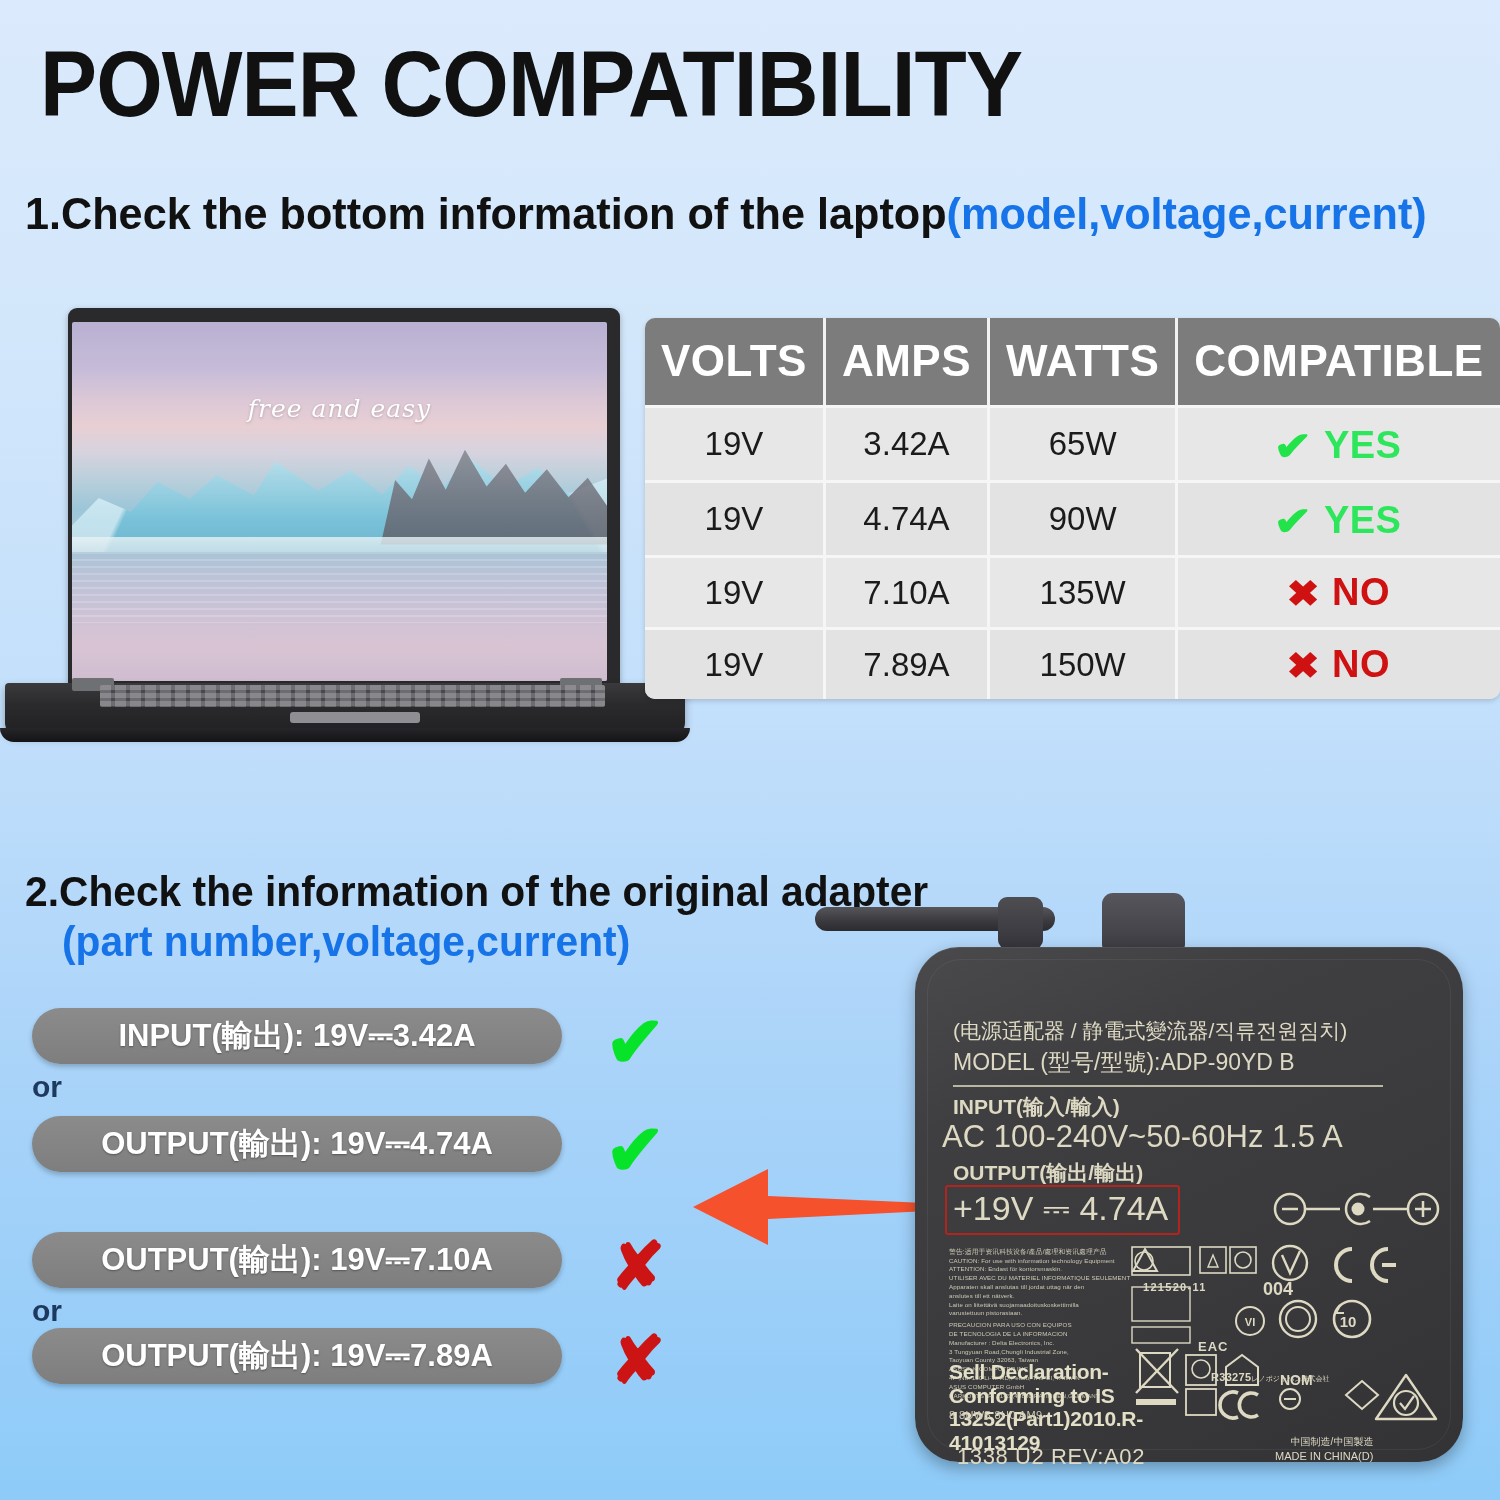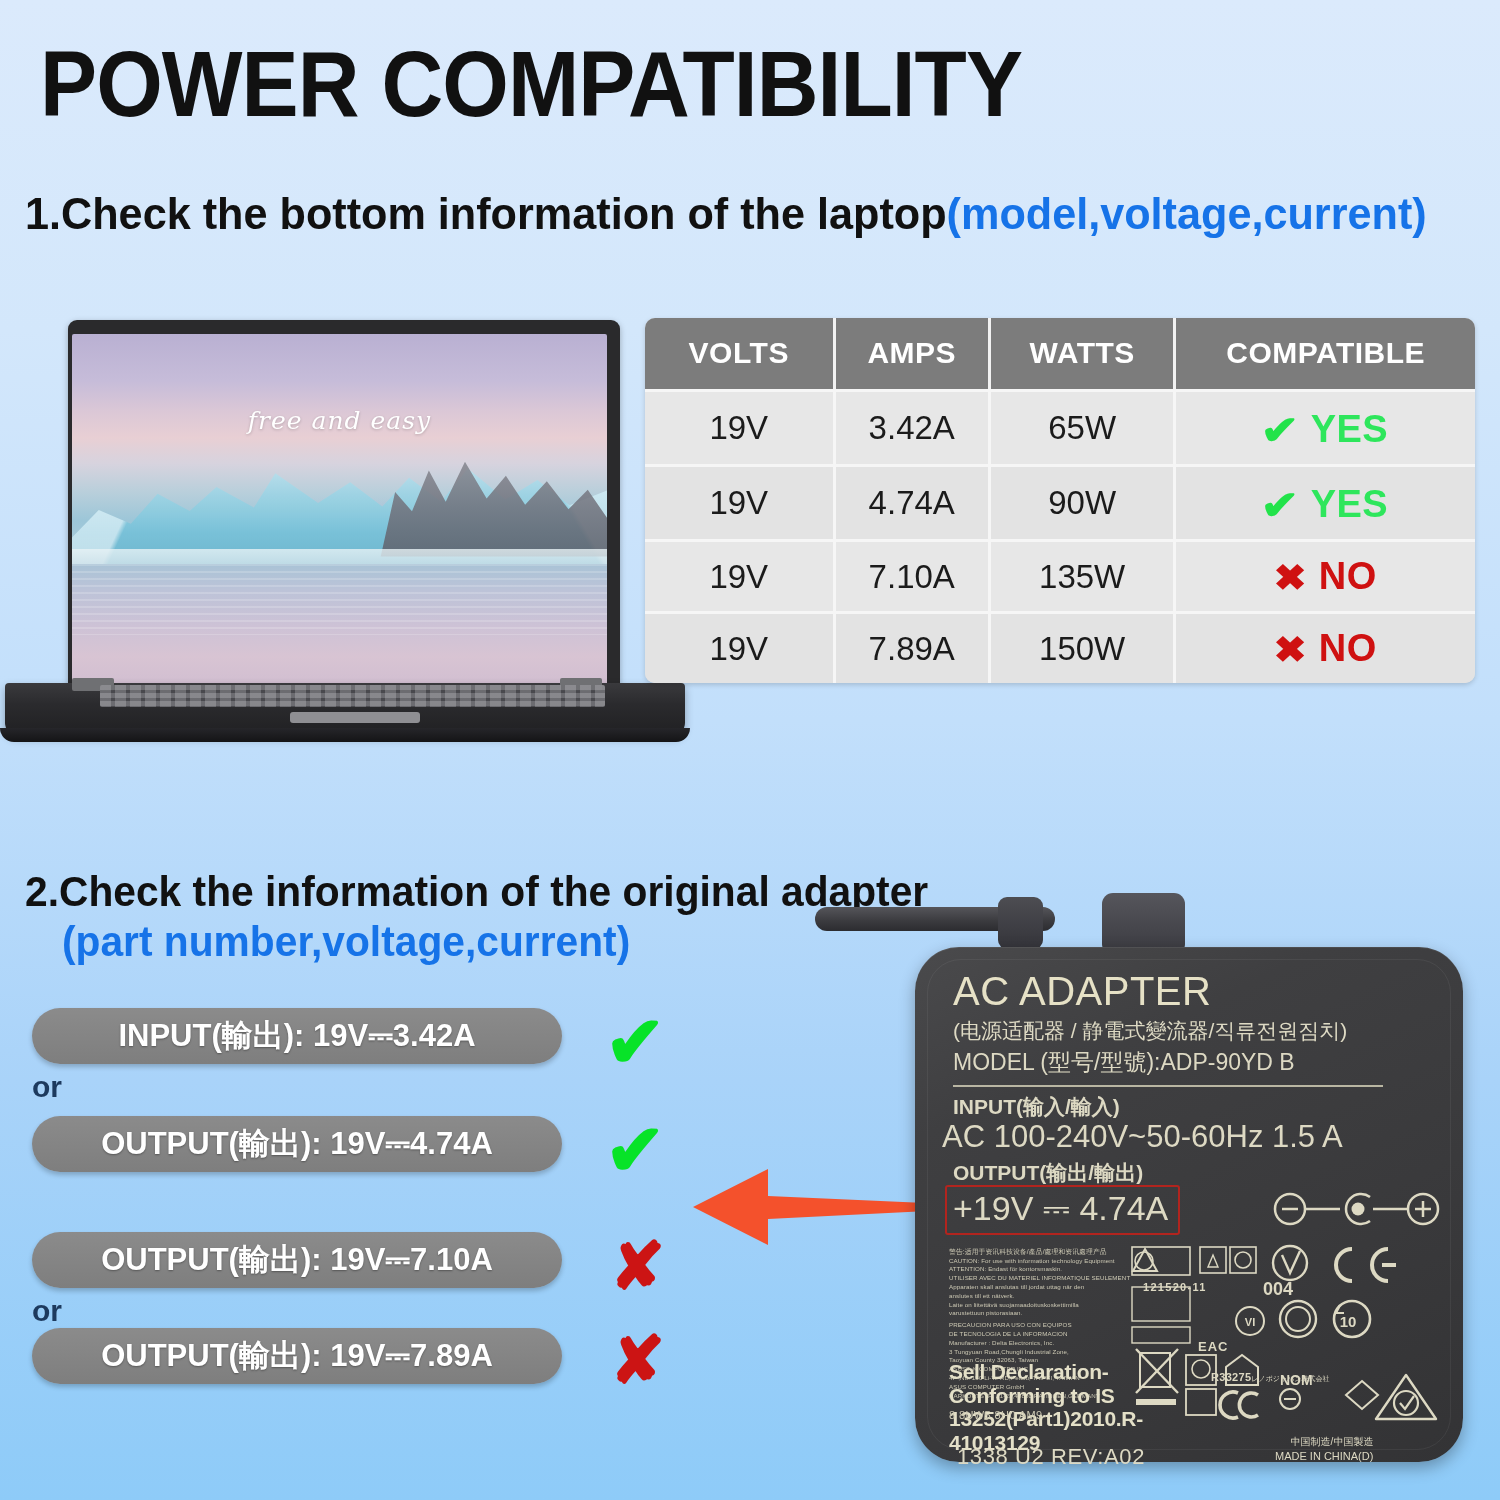--- a/index.html
+++ b/index.html
@@ -31,21 +31,21 @@
   }
   #step2b {
     position:absolute; left:62px; top:918px;
     font-size:42px; font-weight:700; color:#1673e8; white-space:nowrap;
     transform:scaleX(0.97); transform-origin:left center;
   }
 
   
   #laptop { position:absolute; left:0px; top:300px; width:700px; height:460px; }
   .lid {
-    position:absolute; left:68px; top:20px; width:552px; height:385px;
+    position:absolute; left:68px; top:8px; width:552px; height:385px;
     background:#2a2a2c; border-radius:9px 9px 3px 3px;
     padding:14px 13px 12px 4px;
     box-shadow:0 2px 6px rgba(0,0,0,.28);
   }
   .screen {
     width:100%; height:100%; border-radius:2px; overflow:hidden; position:relative;
     background:
       radial-gradient(ellipse 60% 42% at 52% 78%, #cfc3dd 0%, #c3bad6 45%, rgba(195,186,214,0) 78%),
       linear-gradient(180deg,
         #b9b0d2 0%, #c6bcd9 13%, #dcc8d6 22%, #e8cfd4 29%,
@@ -109,21 +109,21 @@
   .deck-edge { position:absolute; left:0px; top:428px; width:690px; height:14px; background:linear-gradient(180deg,#26262a,#141416); border-radius:0 0 14px 14px; }
 
   
   #spec-table {
     position:absolute; left:645px; top:318px; width:830px;
     border-collapse:separate; border-spacing:0;
     box-shadow:0 2px 5px rgba(0,0,0,.16);
     border-radius:10px; overflow:hidden; background:#e2e2e2;
   }
   #spec-table th {
-    background:#7c7c7c; color:#fff; font-size:30px; font-weight:700;
+    background:#7c7c7c; color:#fff; font-size:44px; font-weight:700;
     padding:18px 16px 19px; text-align:center; letter-spacing:.5px;
     border-right:3px solid #f2f2f2;
   }
   #spec-table th:last-child { border-right:none; }
   #spec-table td {
     background:#e3e3e3; color:#1b1b1b; font-size:33px; text-align:center;
     padding:13px 6px; border-right:3px solid #f6f6f6; border-top:3px solid #f6f6f6;
     font-weight:400;
   }
   #spec-table td:last-child { border-right:none; }
@@ -319,21 +319,20 @@
 <svg id="arrow" viewBox="0 0 255 85">
   <path d="M0 44 L75 6 L75 33 L255 41 L255 47 L75 56 L75 82 Z" fill="#f4512c"></path>
 </svg>
 
 <div id="adapter">
   <div class="cable"></div>
   <div class="cable-grip"></div>
   <div class="cable-grip2"></div>
 
   <div class="brick">
-    <div class="lab lab-title">AC ADAPTER</div>
     <div class="lab lab-sub">(电源适配器 / 静電式變流器/직류전원짐치)</div>
     <div class="lab lab-model">MODEL (型号/型號):ADP-90YD B</div>
     <div class="rule rule1"></div>
     <div class="lab lab-inlabel">INPUT(输入/輸入)</div>
     <div class="lab lab-in">AC 100-240V~50-60Hz  1.5 A</div>
     <div class="lab lab-outlabel">OUTPUT(输出/輸出)</div>
     <div class="lab lab-out">+19V ⎓ 4.74A</div>
 
     <svg class="polarity" width="175" height="40" viewBox="0 0 175 40">
       <circle cx="20" cy="20" r="15" fill="none" stroke="#ddd9c3" stroke-width="2.5"></circle>

